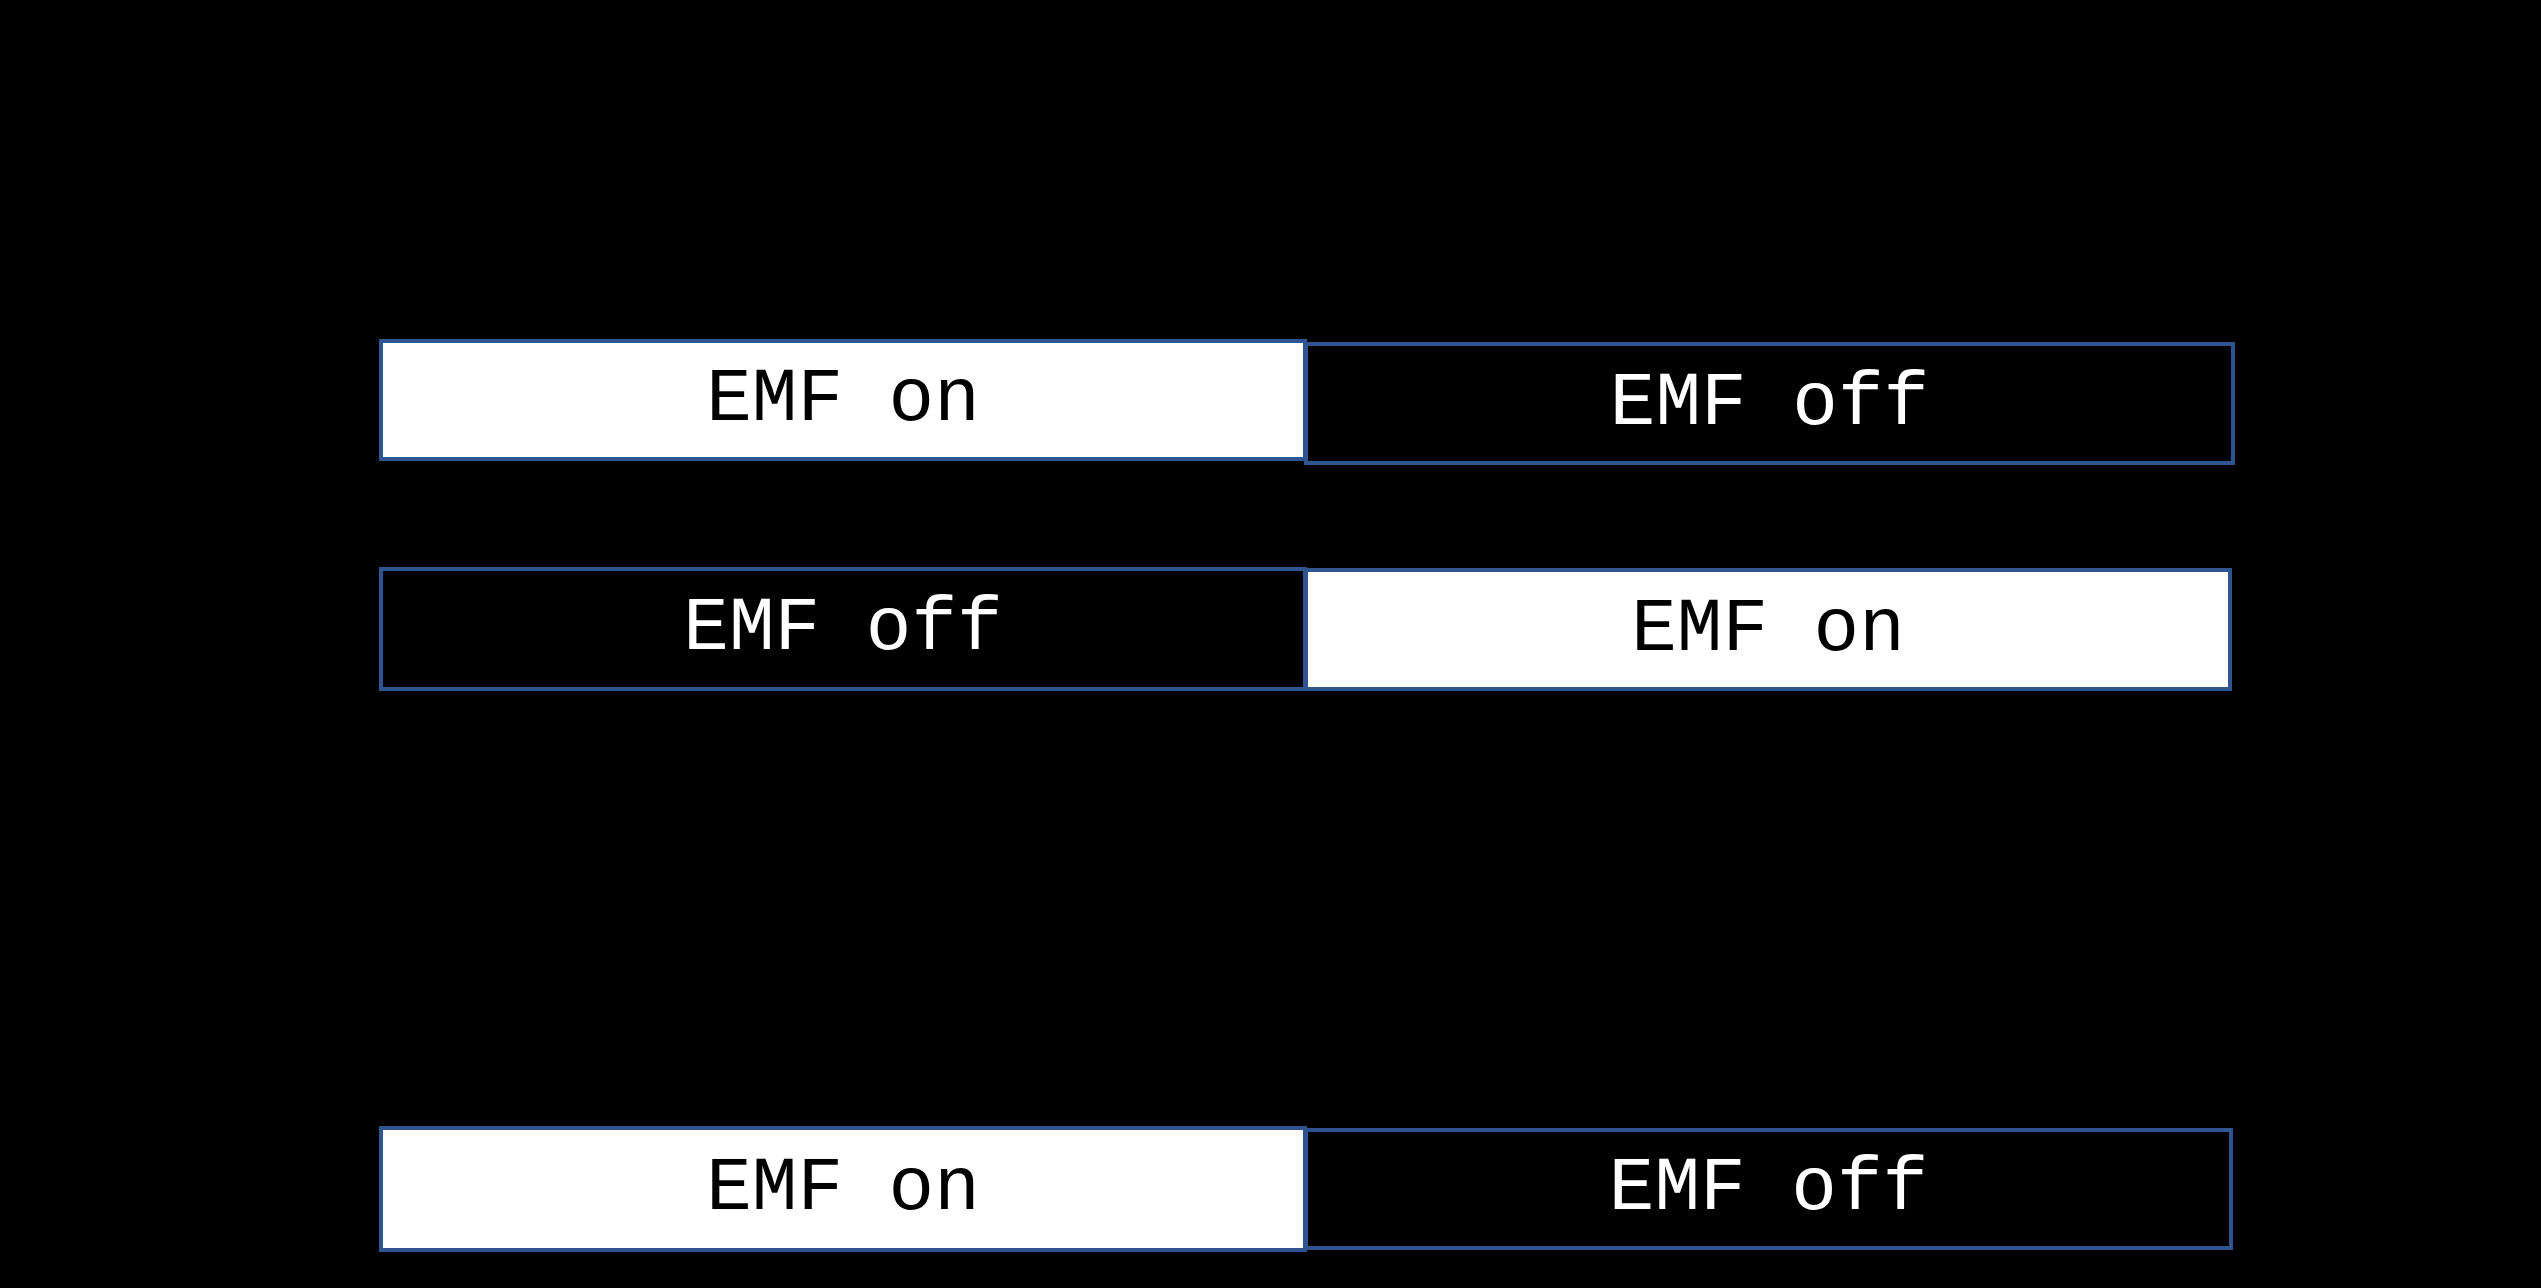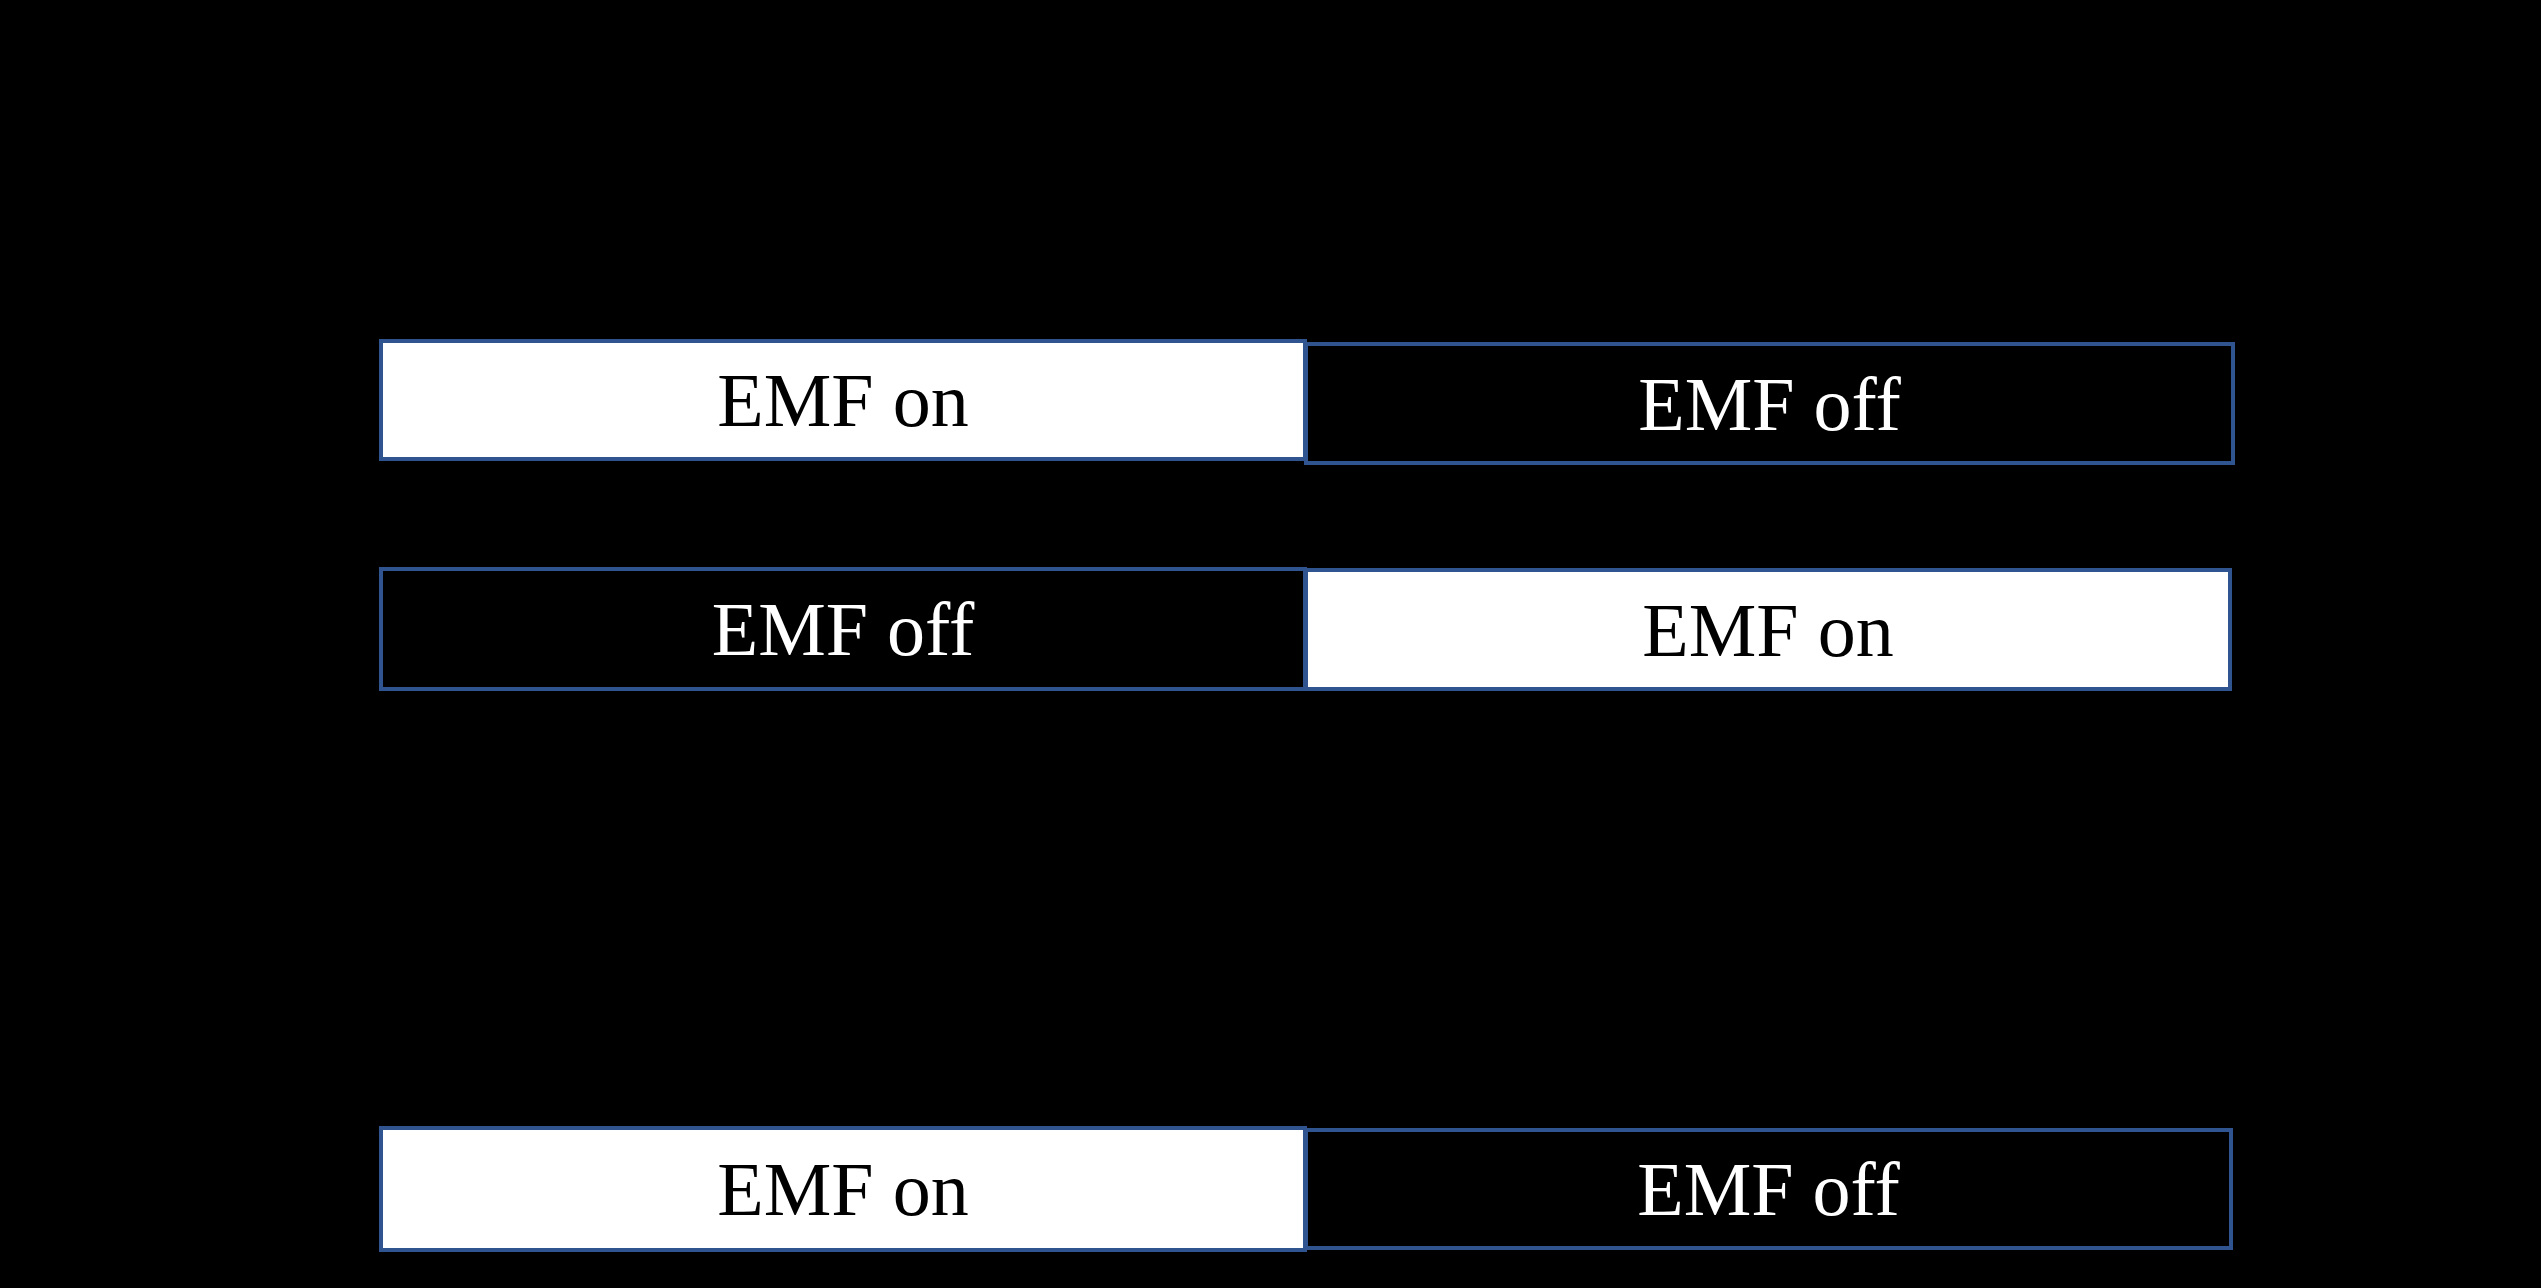--- a/index.html
+++ b/index.html
@@ -6,21 +6,21 @@
     margin: 0;
     padding: 0;
     background: #000000;
   }
   .canvas {
     position: relative;
     width: 2541px;
     height: 1288px;
     background: var(--bg-color, #000000);
     overflow: hidden;
-    font-family: Liberation Serif, serif;
+    font-family: Liberation Mono, monospace;
     border-radius: 13px;
   }
   .segment {
     position: absolute;
     box-sizing: border-box;
     border: 4px solid var(--border-color, #2F5490);
     display: flex;
     align-items: center;
     justify-content: center;
   }

